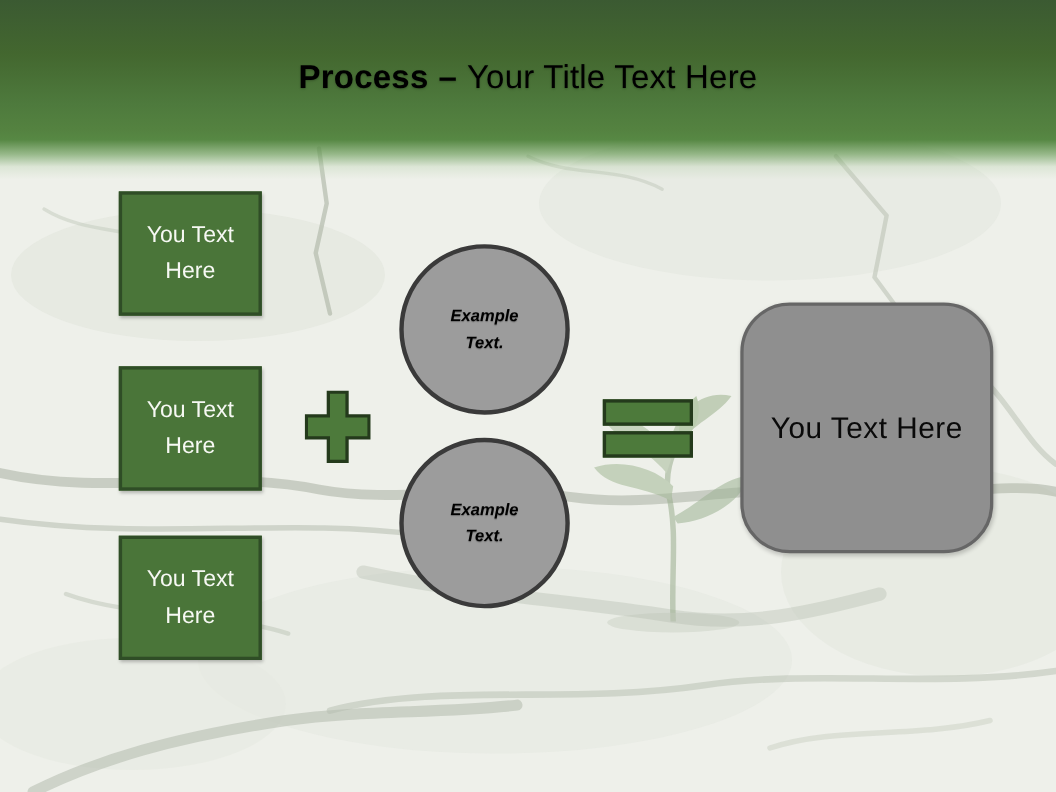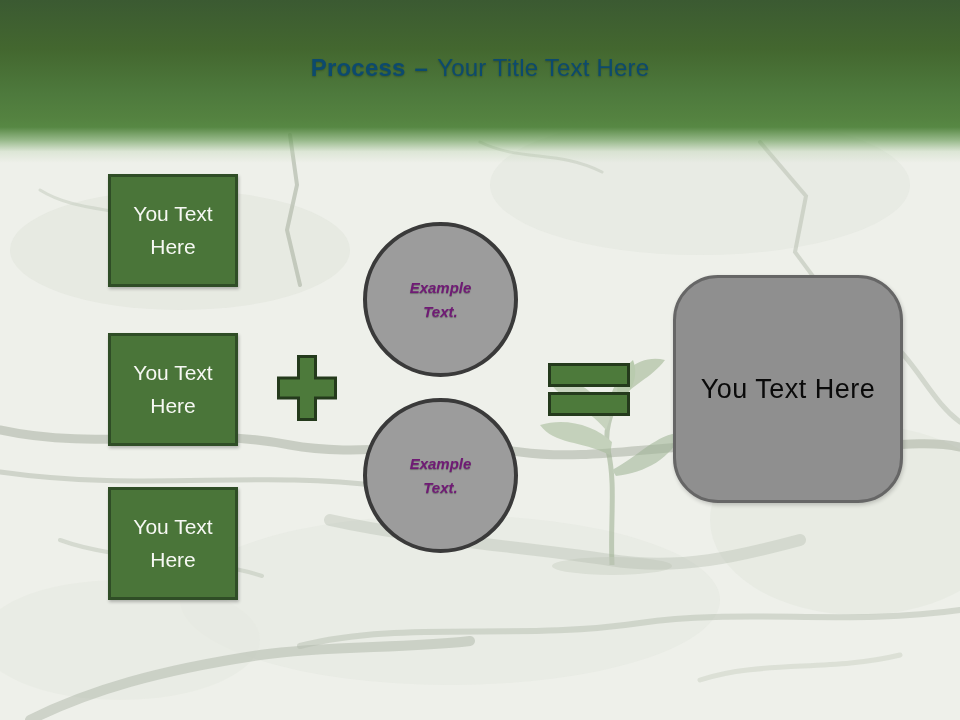--- a/index.html
+++ b/index.html
@@ -12,21 +12,21 @@
 
   
   .header-banner {
     position:absolute; top:0; left:0; width:960px; height:163px;
     background:linear-gradient(180deg,
       #3b5a32 0%, #43672f 30%, #4e7a3d 58%, #548240 72%, #578844 78%,
       rgba(104,155,86,0.65) 86%, rgba(180,207,168,0.3) 93%, rgba(240,243,238,0) 100%);
   }
   .page-title {
     position:absolute; top:54px; left:0; width:960px;
-    text-align:center; font-size:24px; color:#0c4a6e;
+    text-align:center; font-size:30px; color:#000000;
     text-shadow:0 1px 2px rgba(0,0,0,0.25);
     letter-spacing:0.2px;
   }
   .page-title .t-bold { font-weight:bold; }
   .page-title .t-sep { font-weight:bold; margin:0 9px; }
 
   
   .green-box {
     position:absolute; left:108px; width:130px; height:113px;
     background:#4a7539; border:3px solid #2f4d26; box-sizing:border-box;
@@ -52,21 +52,21 @@
 
   
   .example-circle {
     position:absolute; left:363px; width:155px; height:155px;
     border-radius:50%; background:#9c9c9c; border:4px solid #3a3a3a;
     box-sizing:border-box;
     display:flex; align-items:center; justify-content:center;
   }
   .ec1 { top:222px; } .ec2 { top:398px; }
   .example-circle .circle-label {
-    color:#701a75; font-size:15px; font-weight:bold; font-style:italic;
+    color:#000000; font-size:15px; font-weight:bold; font-style:italic;
     line-height:1.55; text-align:center; width:82px;
     text-shadow:0 1px 1px rgba(0,0,0,0.3);
   }
 
   
   .result-box {
     position:absolute; left:673px; top:275px; width:230px; height:228px;
     background:#8f8f8f; border:3px solid #666666; border-radius:45px;
     box-sizing:border-box;
     display:flex; align-items:center; justify-content:center;

